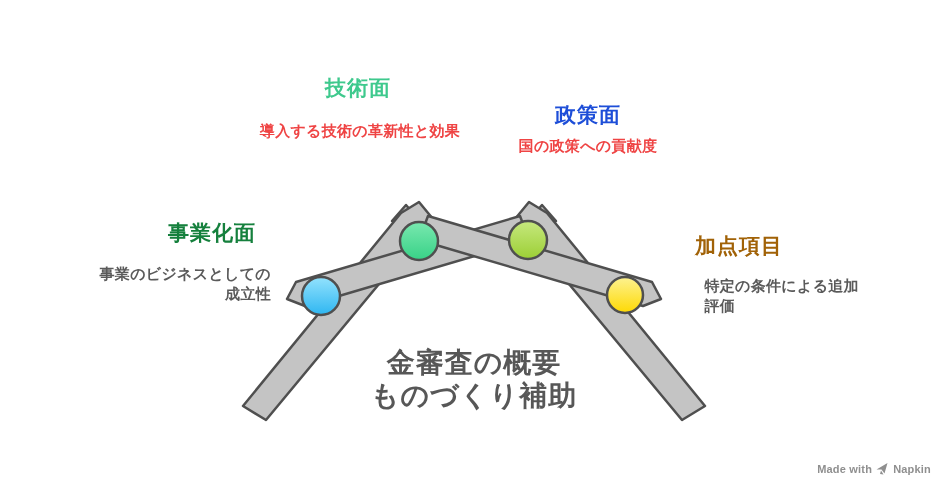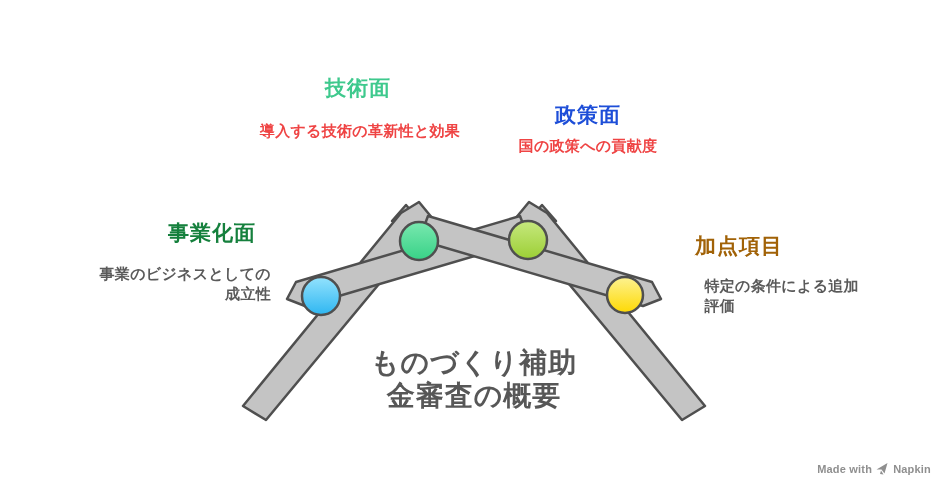--- a/index.html
+++ b/index.html
@@ -93,22 +93,22 @@
   <div class="cat-desc" style="left: 588px; top: 136px; color: #ef4444;">国の政策への貢献度</div>
 
   <div class="cat-label" style="left: 212px; top: 219px; color: #15803d;">事業化面</div>
   <div class="cat-desc right-align" style="right: 684px; left: auto; width: 200px; top: 264px; color: rgb(90, 90, 90);">事業のビジネスとしての
 成立性</div>
 
   <div class="cat-label" style="left: 739px; top: 232px; color: #a16207;">加点項目</div>
   <div class="cat-desc" style="left: 788px; top: 276px; color: rgb(90, 90, 90);">特定の条件による追加評価</div>
 
   <div class="diagram-title" style="color: rgb(87, 87, 87);">
+    <div>金審査の概要</div>
     <div>ものづくり補助</div>
-    <div>金審査の概要</div>
   </div>
 
   <div class="watermark" style="color: rgb(143, 143, 143);">
     <span>Made with</span>
     <svg class="nib" viewBox="0 0 13 13">
       <path d="M0.5,7.5 L11.5,1 L8.5,11.5 L5.5,7.5 Z" fill="#8f8f8f"></path>
       <path d="M5,8.5 L7.5,12.5 L4,12 Z" fill="#8f8f8f"></path>
     </svg>
     <span>Napkin</span>
   </div>

